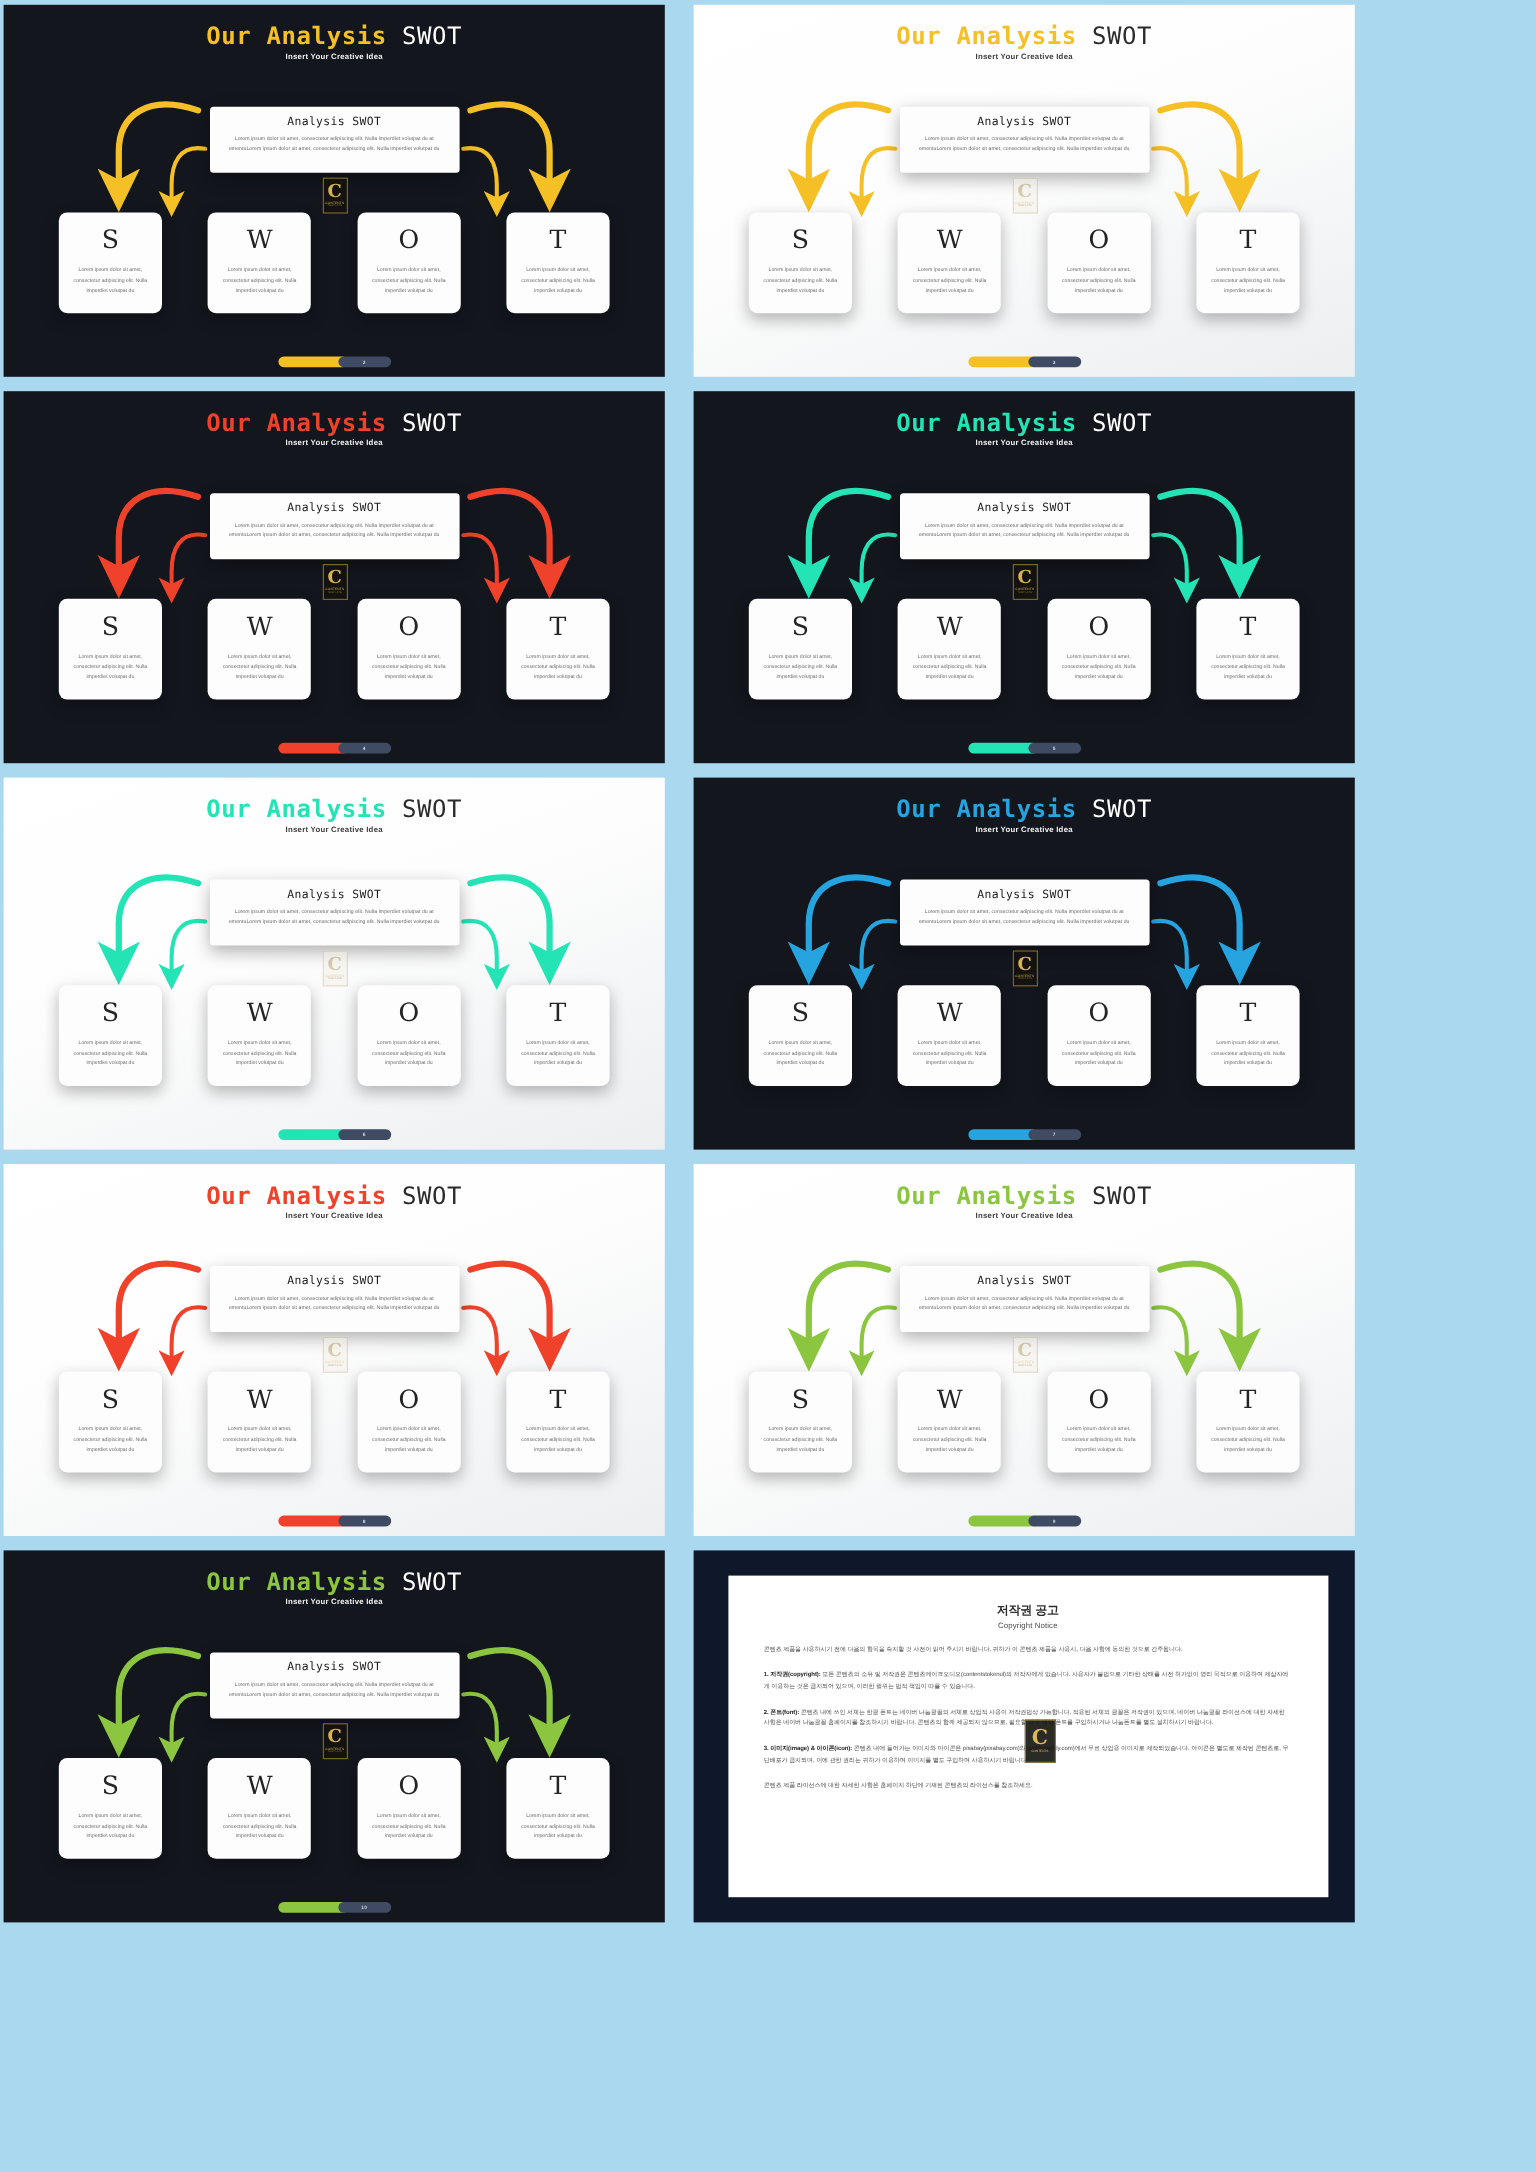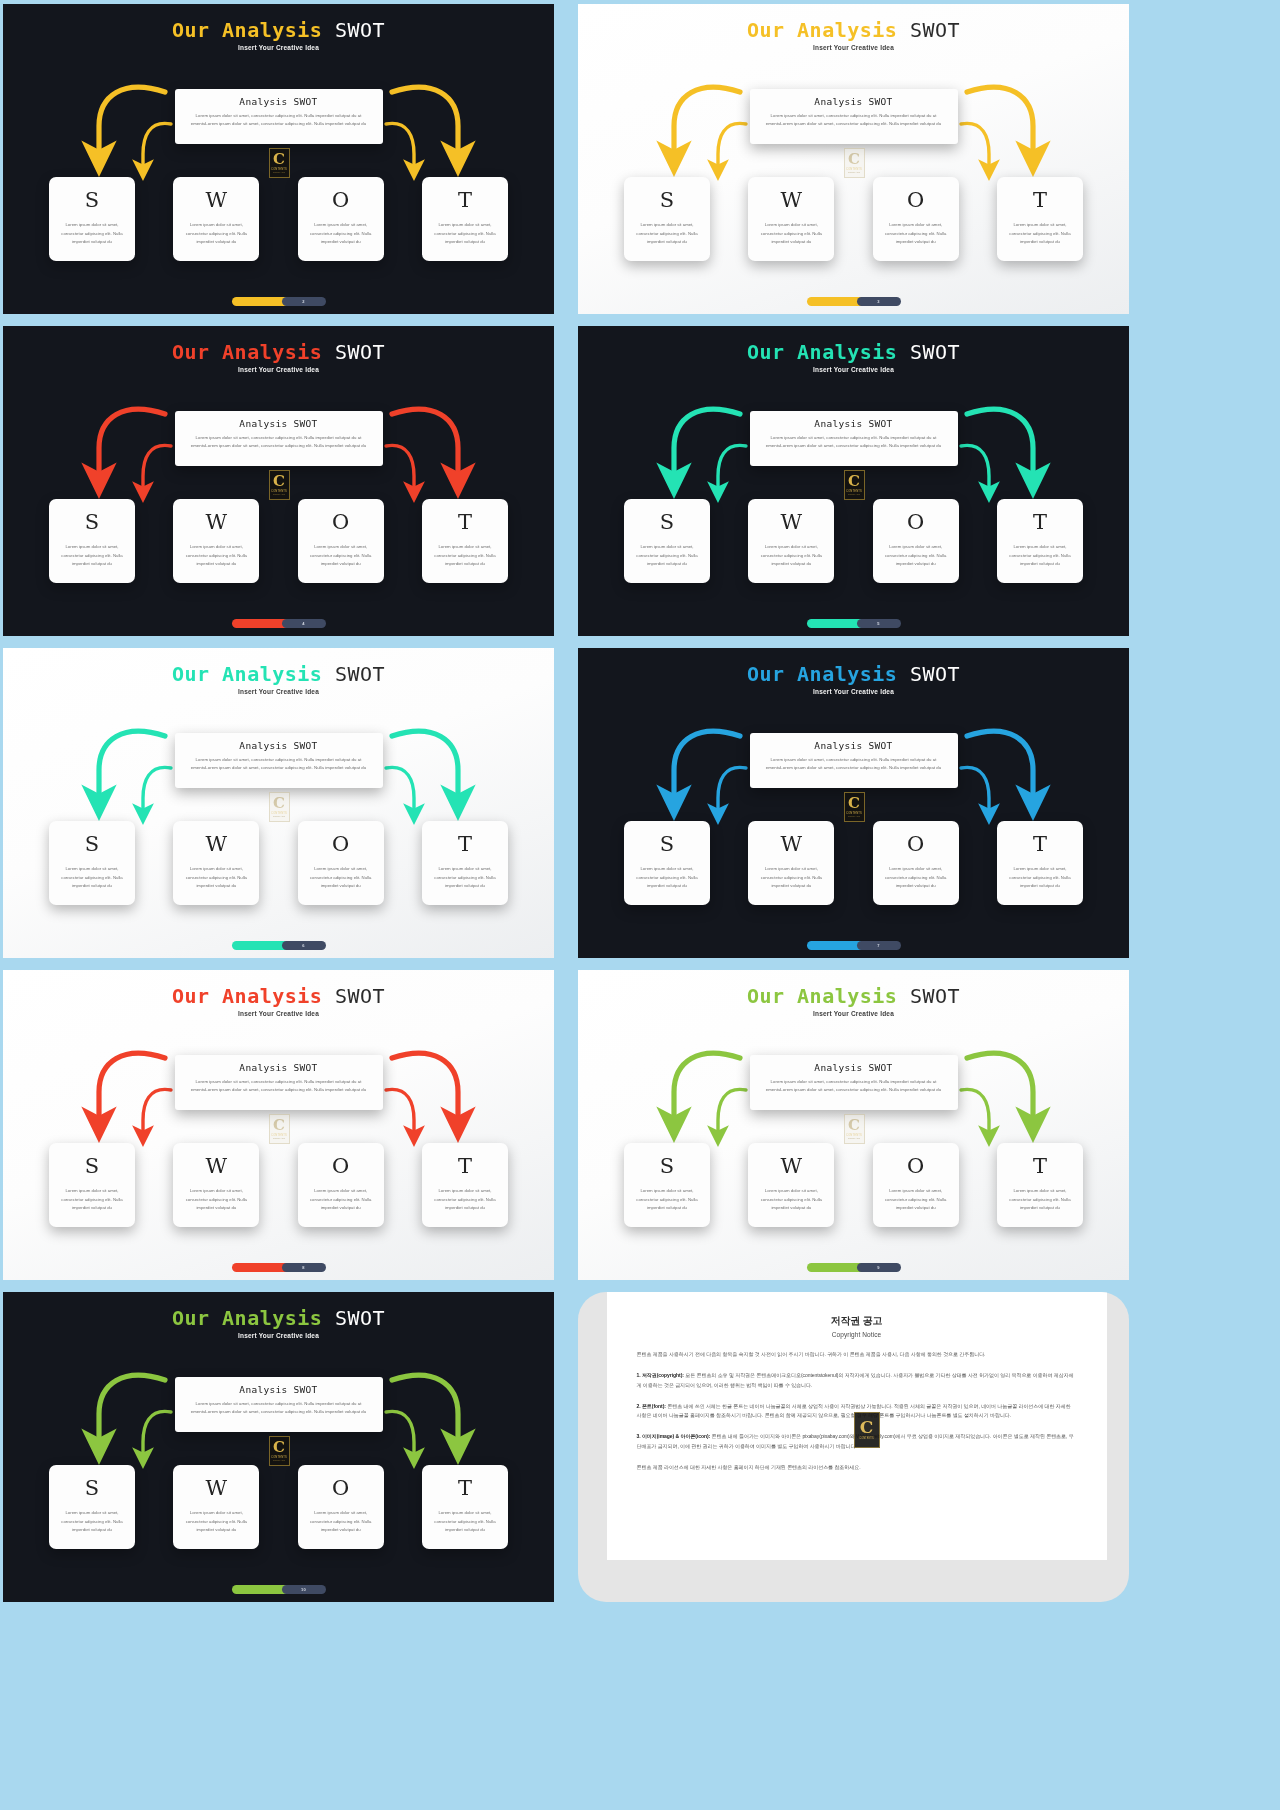--- a/index.html
+++ b/index.html
@@ -142,21 +142,21 @@
     display:flex;align-items:center;justify-content:center;
   }
   .progress .num{
     font-size:4px;color:#d7dce6;font-weight:700;letter-spacing:.2px;
   }
 
   
   .arrows{position:absolute;inset:0;width:551px;height:310px;pointer-events:none;}
 
   
-  .slide.copy{background:#e5e5e5;display:flex;align-items:flex-start;justify-content:center;border-radius:28px;}
+  .slide.copy{background:#0f172a;display:flex;align-items:center;justify-content:center;}
   .copy-paper{
     width:500px;height:268px;background:#ffffff;
     margin-left:6px;
     padding:22px 30px 0 30px;box-sizing:border-box;
     position:relative;overflow:hidden;
   }
   .copy-paper .cp-h{
     text-align:center;font-size:10px;font-weight:700;color:#2e2e2e;letter-spacing:-.2px;
   }
   .copy-paper .cp-sub{

